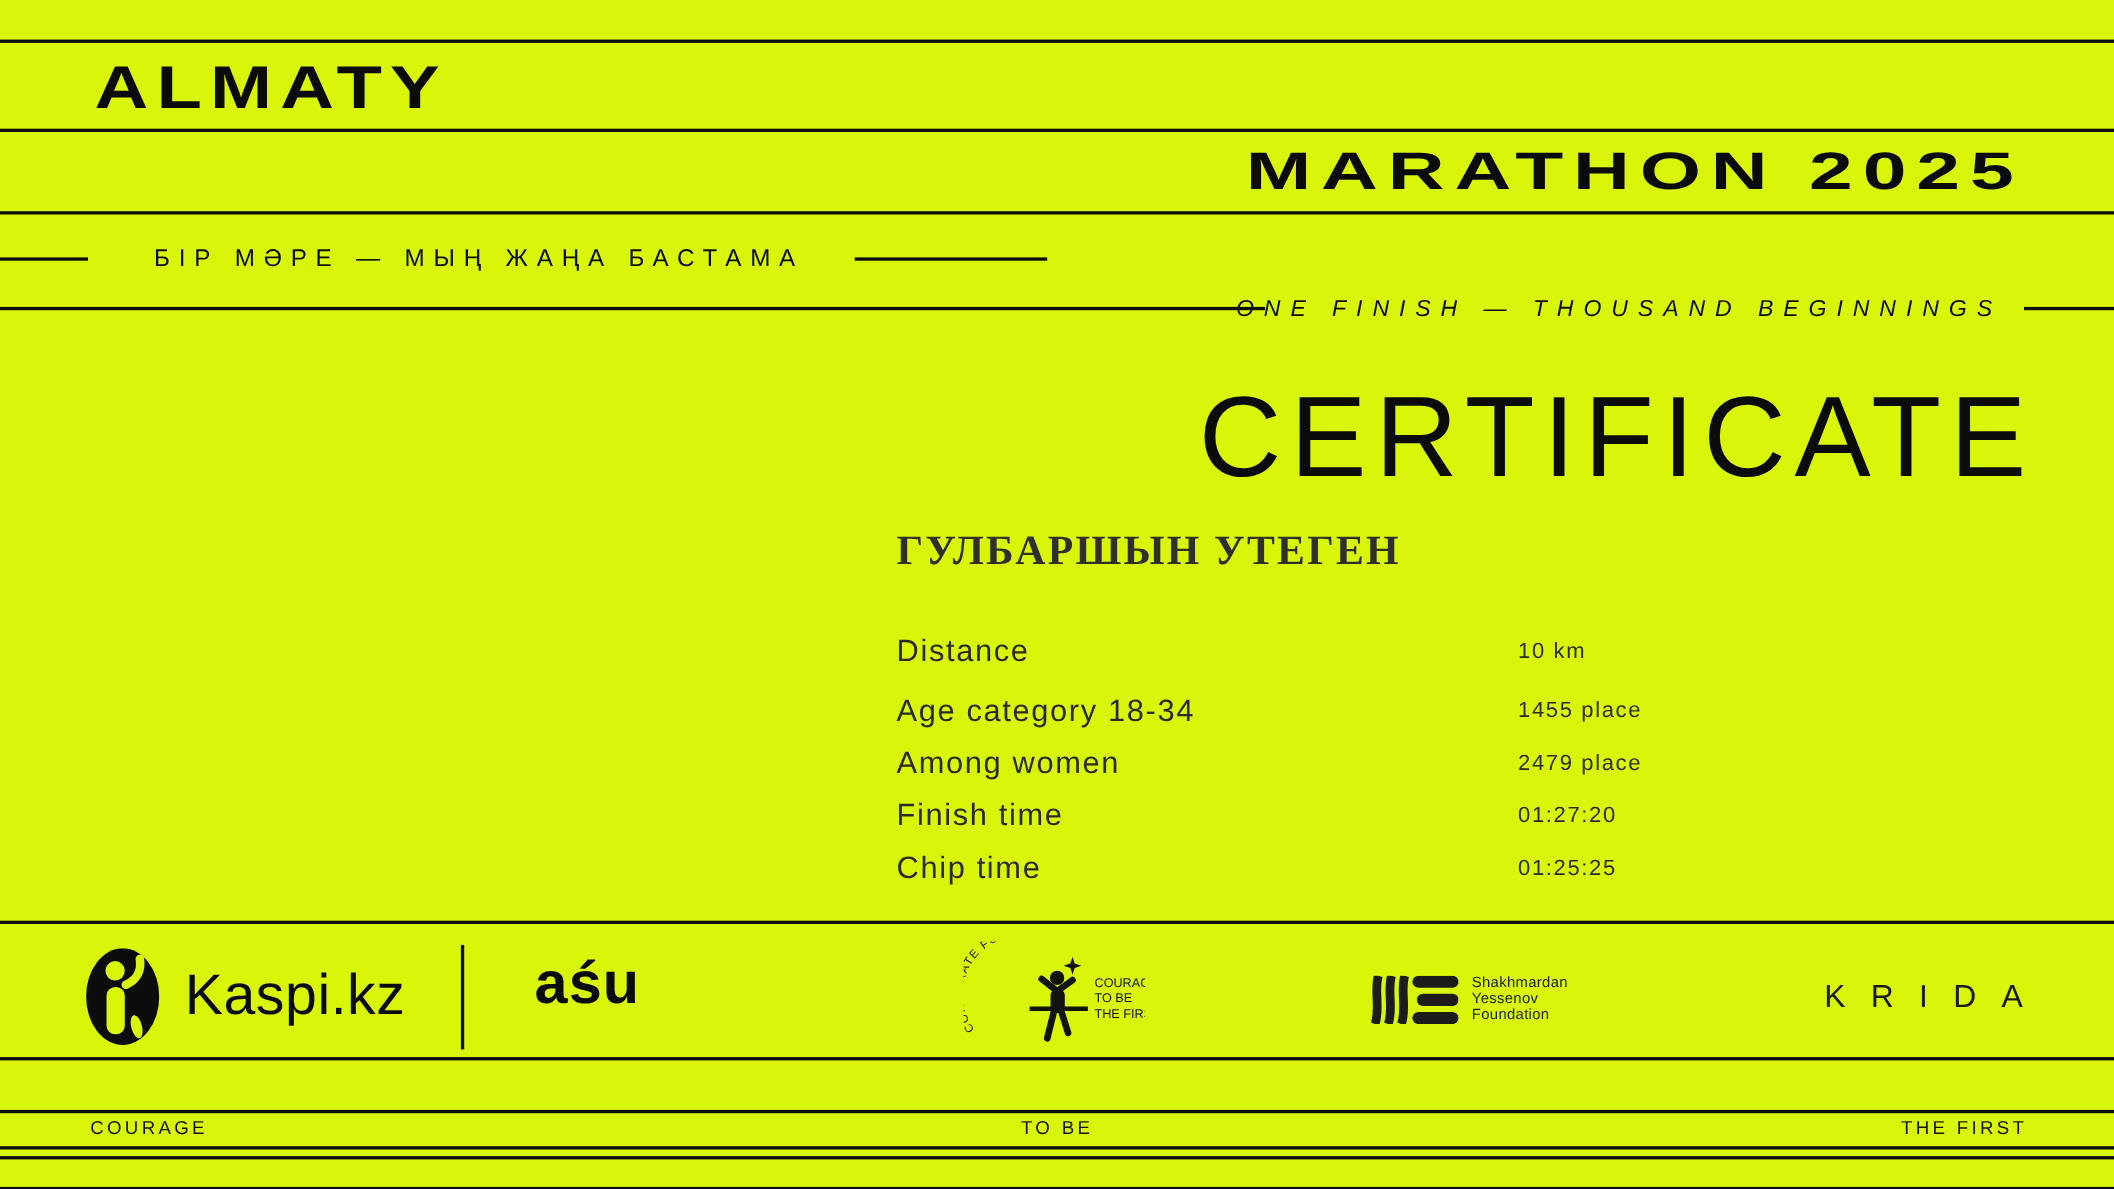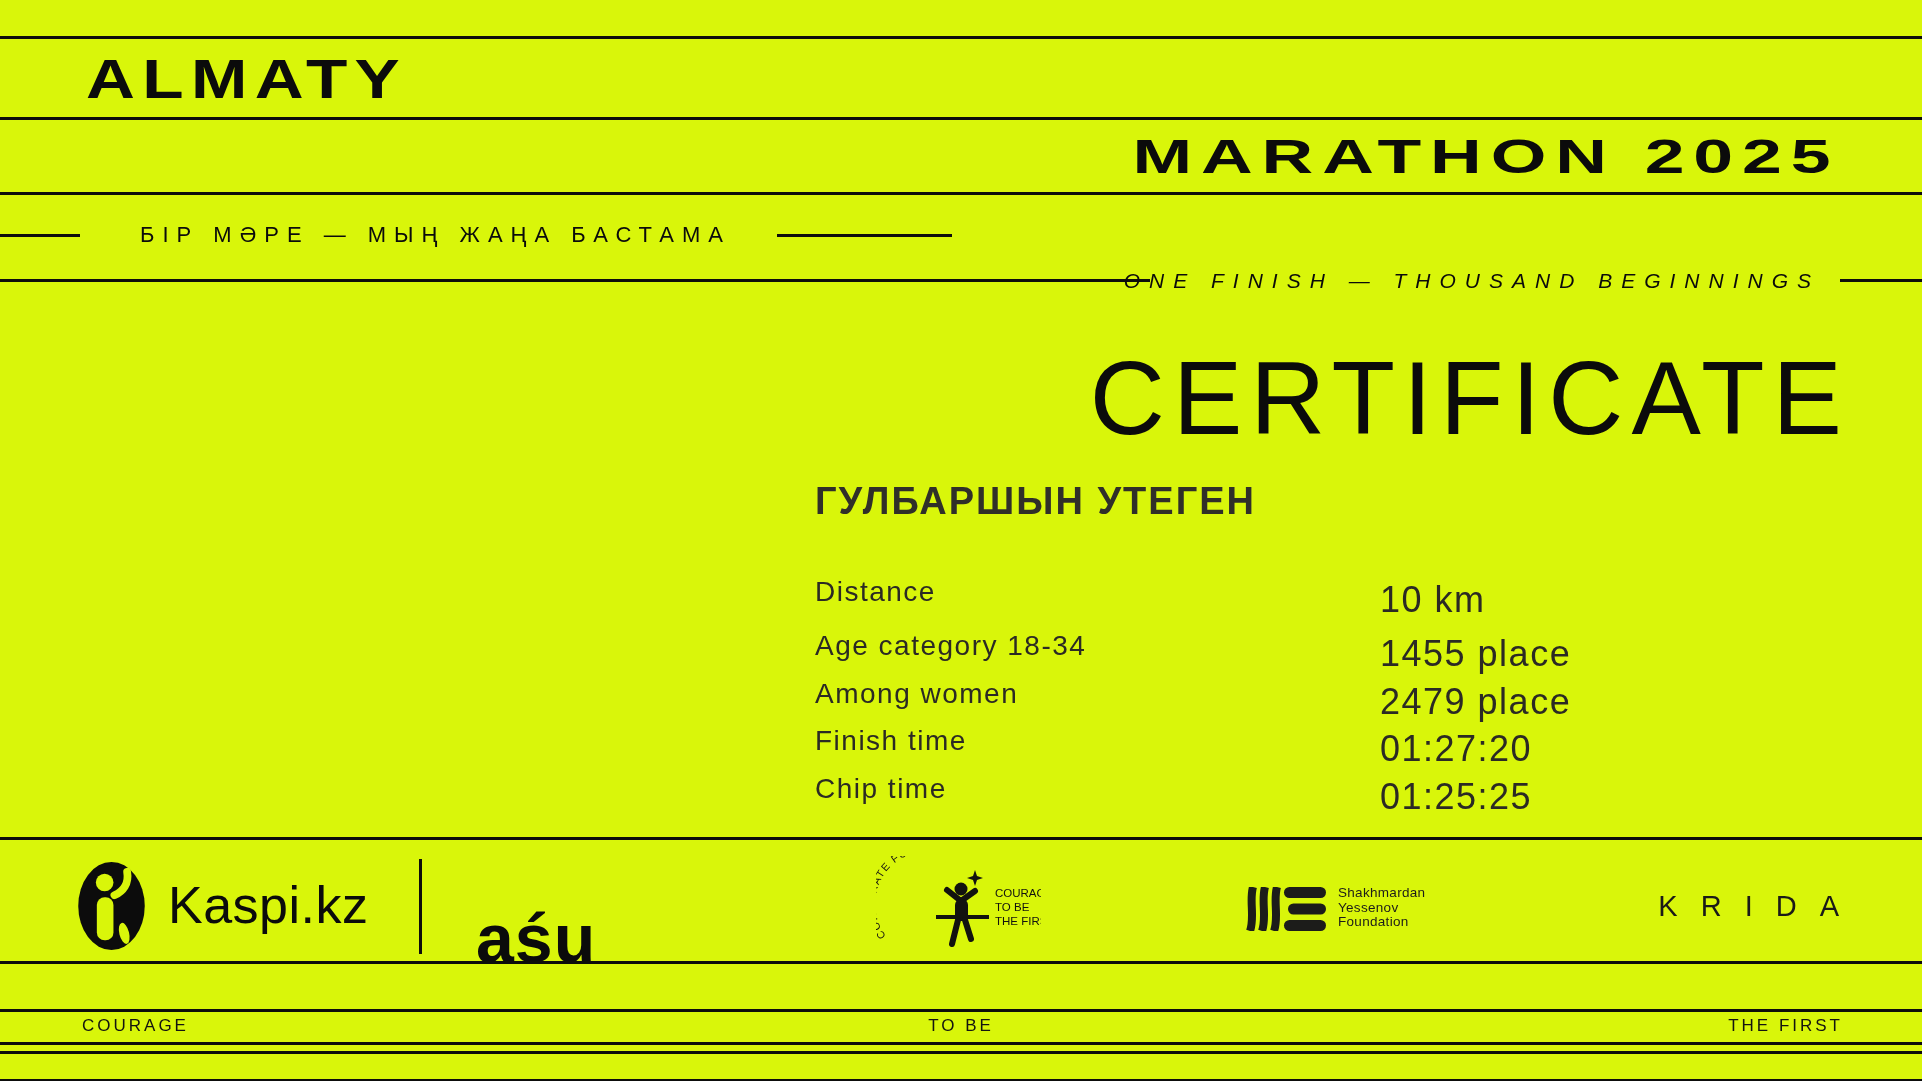--- a/index.html
+++ b/index.html
@@ -13,27 +13,27 @@
   .hline{position:absolute;height:3px;background:#0d0d0b;}
   .vline{position:absolute;width:3px;background:#0d0d0b;}
 
   .almaty{left:86px;top:52px;font-size:55px;font-weight:bold;letter-spacing:6px;
           transform:scaleX(1.23);transform-origin:left top;}
   .marathon{right:82px;top:133px;font-size:48px;font-weight:bold;letter-spacing:6px;
           transform:scaleX(1.49);transform-origin:right top;}
   .slogan-kz{left:140px;top:224px;font-size:22px;letter-spacing:8px;}
   .slogan-en{right:102px;top:270px;font-size:21px;font-style:italic;letter-spacing:9px;}
   .certificate{right:72px;top:314px;font-size:104px;font-weight:normal;letter-spacing:8px;margin-top:32px;}
-  .name{left:815px;top:482px;font-size:38px;font-weight:bold;letter-spacing:2px;color:#302f29;}
+  .name{left:815px;top:482px;font-size:38px;font-weight:bold;letter-spacing:2px;color:#302f29;font-family:Liberation Serif, serif;}
 
   .stat-label{left:815px;font-size:28px;letter-spacing:1.5px;color:#2b2a24;}
-  .stat-value{left:1380px;font-size:36px;letter-spacing:1.5px;color:#2b2a24;}
+  .stat-value{left:1380px;font-size:20px;letter-spacing:1.5px;color:#2b2a24;}
 
   .kaspi-text{left:168px;top:879px;font-size:52px;font-weight:normal;letter-spacing:0.5px;}
-  .asu-text{left:476px;top:867px;font-size:68px;font-weight:bold;letter-spacing:1px;margin-top:37px;}
+  .asu-text{left:486px;top:867px;font-size:54px;font-weight:bold;letter-spacing:1px;}
   .krida{right:60px;top:892px;font-size:29px;letter-spacing:23px;color:#1a1a18;}
 
   .ye-text{left:1338px;top:886px;font-size:13.5px;line-height:14.5px;color:#1c1c1a;letter-spacing:0.3px;}
 
   .footer-word{top:1017px;font-size:17px;letter-spacing:3px;color:#141410;}
   .f-left{left:82px;}
   .f-center{left:0;width:100%;text-align:center;}
   .f-right{right:79px;margin-left:48px;}
 </style>
 </head>

